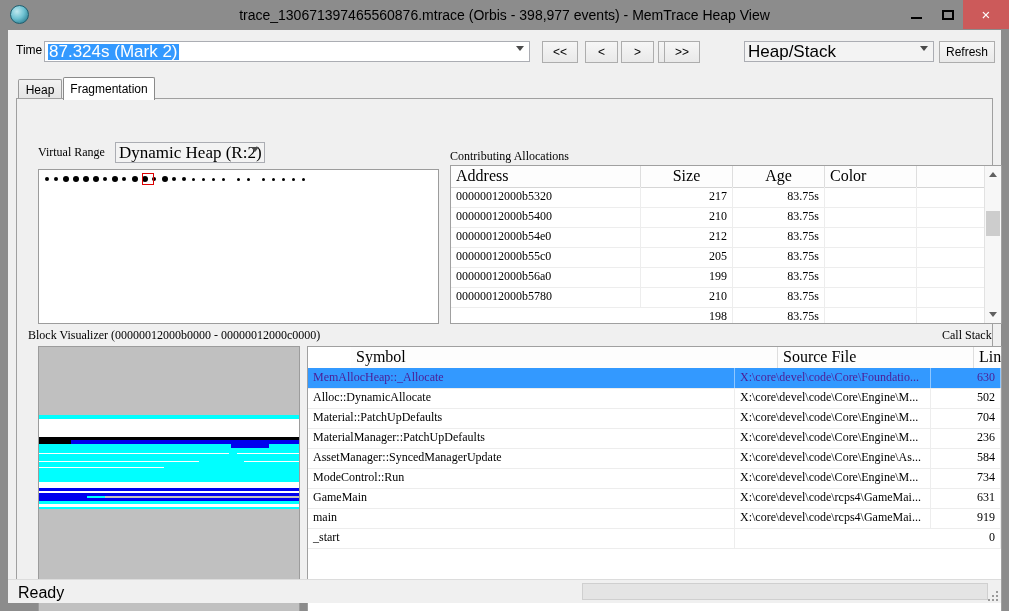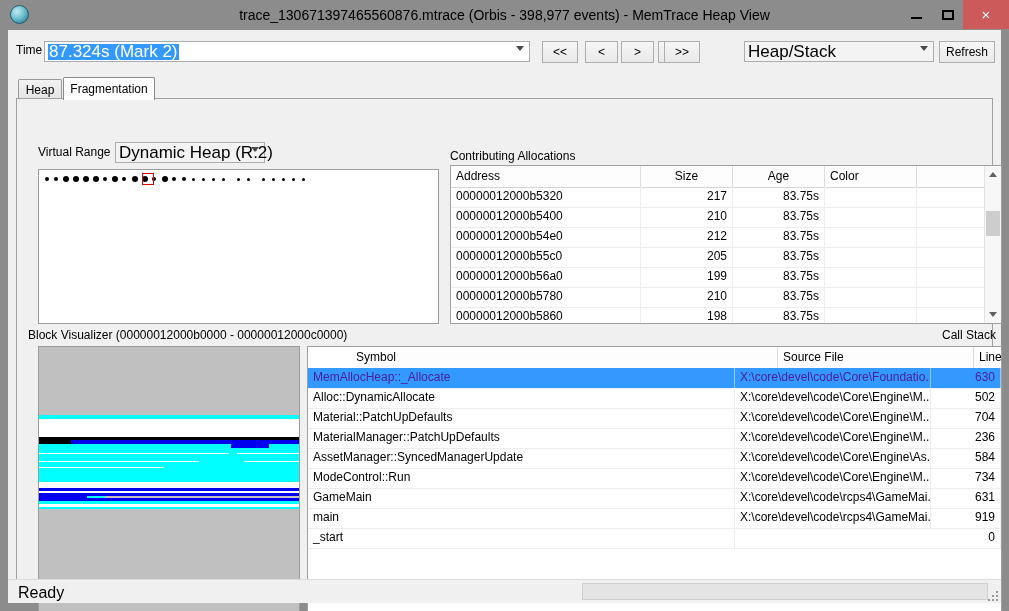--- a/index.html
+++ b/index.html
@@ -173,20 +173,21 @@
     line-height: 22px;
   }
   .tabpanel {
     position: absolute;
     left: 8px; top: 68px;
     width: 977px;
     height: 485px;
     box-sizing: border-box;
     border: 1px solid #a0a0a0;
     background: #f0f0f0;
+    font-family: Liberation Serif, serif;
   }
 
   .lbl {
     position: absolute;
     font-size: 12px;
     color: #000;
     white-space: nowrap;
   }
 
   
@@ -221,21 +222,21 @@
     left: 0; top: 0;
     height: 21px;
     background: #fdfdfd;
     border-bottom: 1px solid #d6d6d6;
   }
   .gh-cell {
     position: absolute;
     top: 0;
     height: 21px;
     line-height: 20px;
-    font-size: 12px;
+    font-size: 16px;
     box-sizing: border-box;
     border-right: 1px solid #dedede;
     padding: 0 5px;
     white-space: nowrap;
     overflow: hidden;
   }
   .gh-cell.r { text-align: center; }
   .grow {
     position: absolute;
     left: 0;
@@ -479,21 +480,20 @@
             <div class="gc" style="left: 466px; width: 68px;"></div>
           </div>
           <div class="grow" style="top: 121px; width: 534px;">
             <div class="gc" style="left: 0px; width: 190px;">00000012000b5780</div>
             <div class="gc r" style="left: 190px; width: 92px;">210</div>
             <div class="gc r" style="left: 282px; width: 92px;">83.75s</div>
             <div class="gc" style="left: 374px; width: 92px;"></div>
             <div class="gc" style="left: 466px; width: 68px;"></div>
           </div>
           <div class="grow" style="top: 141px; width: 534px;">
-            <div class="gc" style="left: 0px; width: 190px;">00000012000b5860</div>
             <div class="gc r" style="left: 190px; width: 92px;">198</div>
             <div class="gc r" style="left: 282px; width: 92px;">83.75s</div>
             <div class="gc" style="left: 374px; width: 92px;"></div>
             <div class="gc" style="left: 466px; width: 68px;"></div>
           </div>
           <div class="vscroll" style="right: 0px; top: 0px; height: 157px;">
             <div class="vs-btn" style="top:0">
               <i class="arrow-up"></i>
             </div>
             <div class="vs-thumb" style="top:45px;height:25px"></div>

